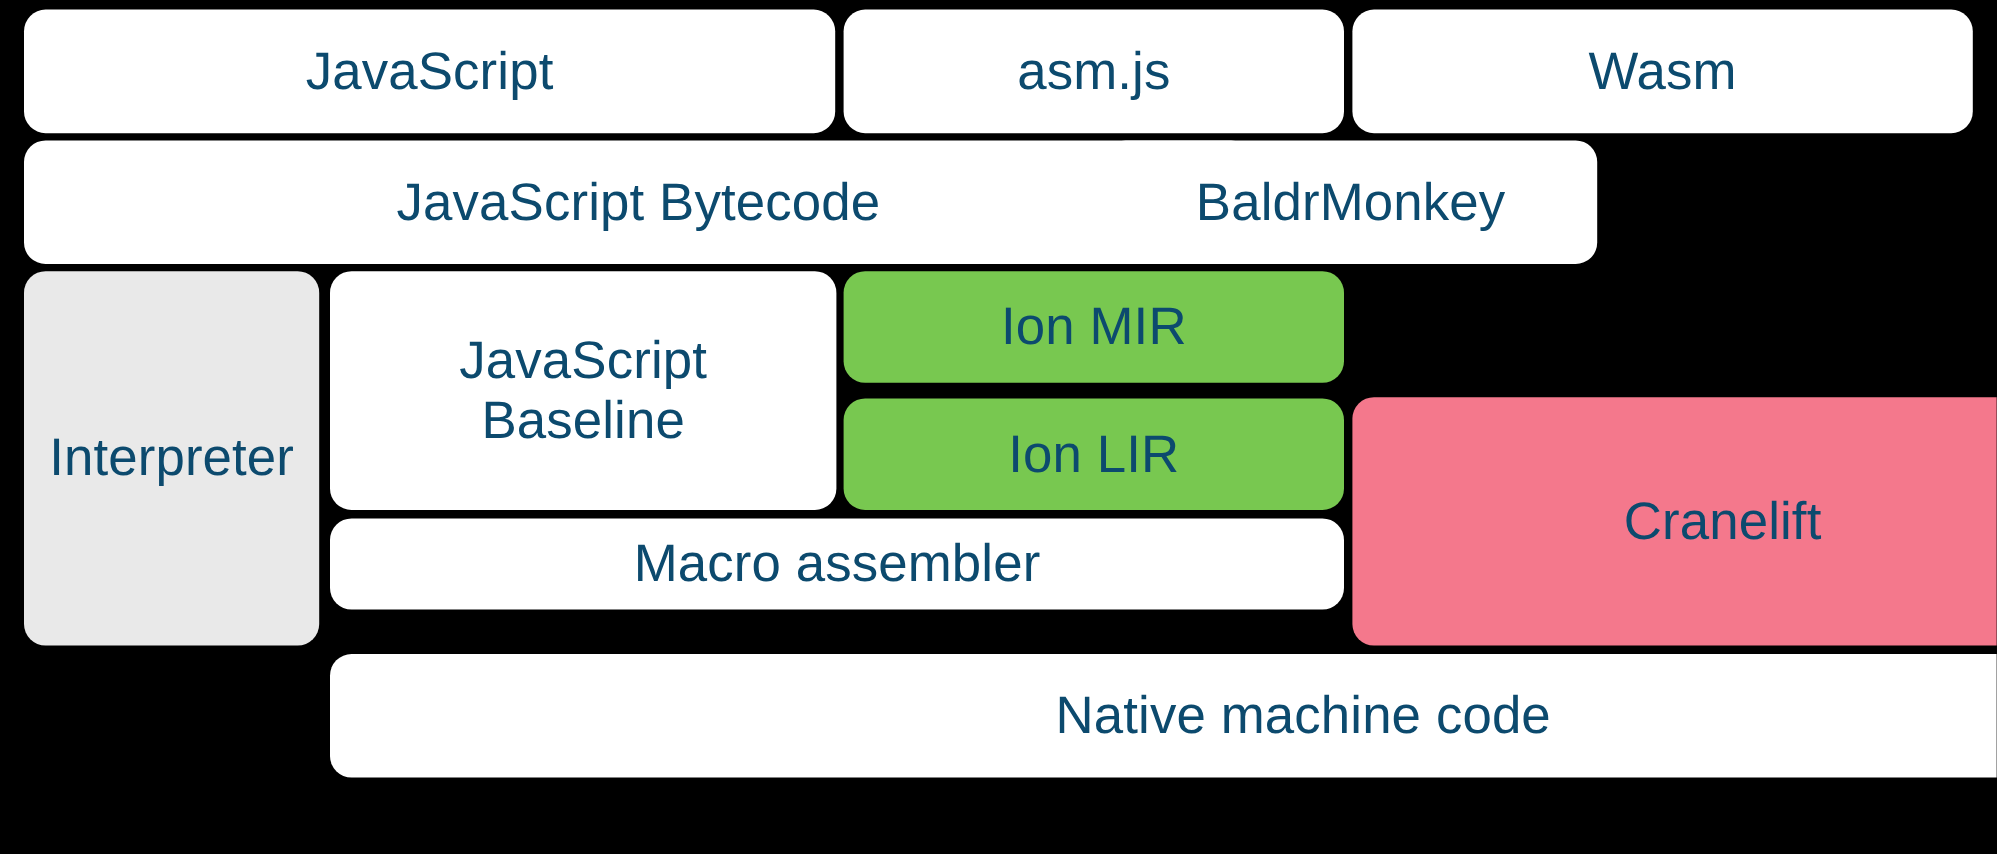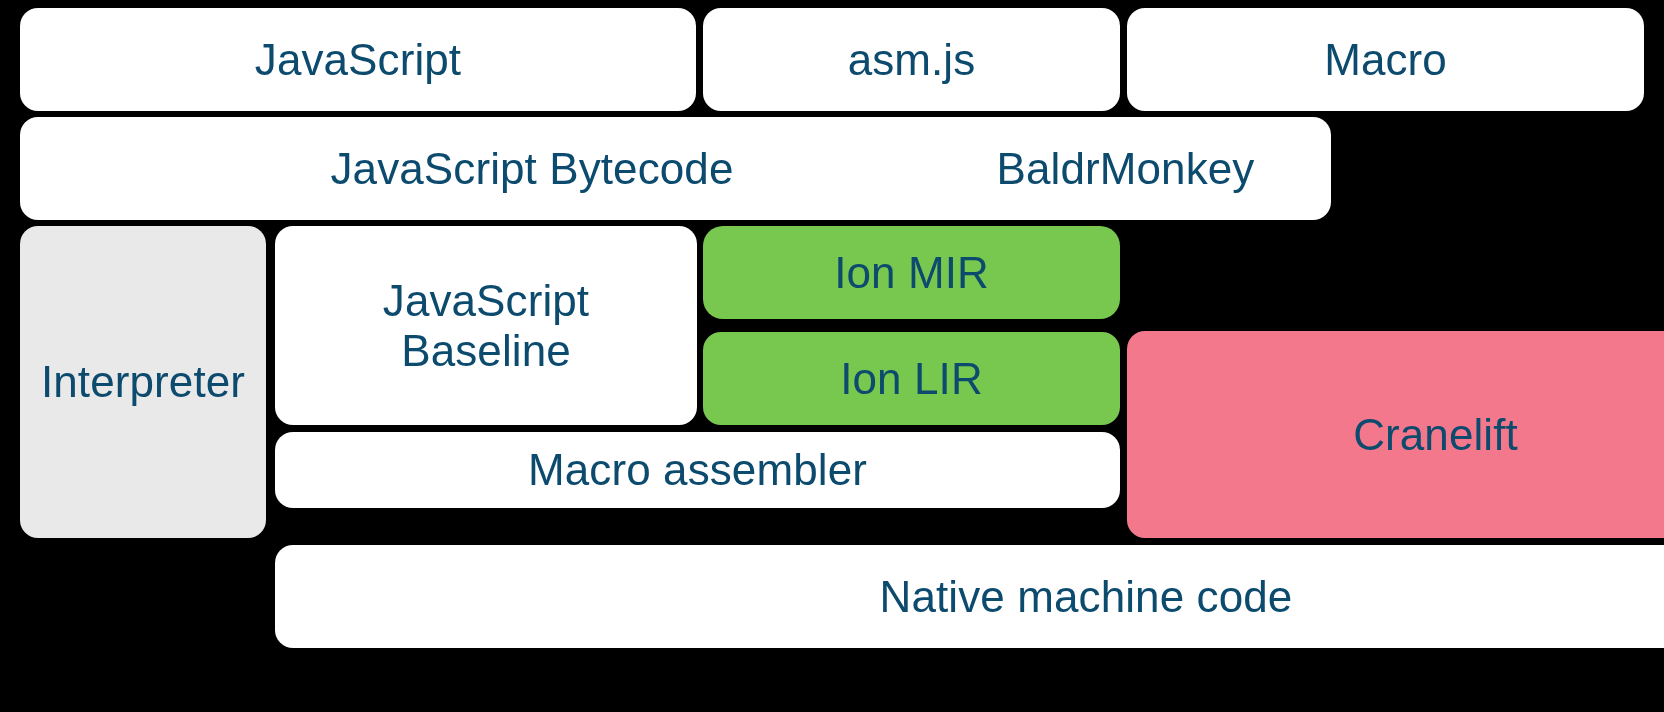--- a/index.html
+++ b/index.html
@@ -50,41 +50,41 @@
 
   <div class="node white" style="left:20px; top:8px; width:676px; height:103px;">
     <span class="label">JavaScript</span>
   </div>
 
   <div class="node white" style="left:703px; top:8px; width:417px; height:103px;">
     <span class="label">asm.js</span>
   </div>
 
   <div class="node white" style="left:1127px; top:8px; width:517px; height:103px;">
-    <span class="label">Macro</span>
+    <span class="label">Wasm</span>
   </div>
 
   <div class="node white" style="left:20px; top:117px; width:1024px; height:103px;">
     <span class="label">JavaScript Bytecode</span>
   </div>
 
   <div class="node white" style="left:920px; top:117px; width:411px; height:103px;">
     <span class="label">BaldrMonkey</span>
   </div>
 
   <div class="node grey" style="left:20px; top:226px; width:246px; height:312px;">
     <span class="label">Interpreter</span>
   </div>
 
   <div class="node white" style="left:275px; top:226px; width:422px; height:199px;">
     <span class="label">JavaScript
 Baseline</span>
   </div>
 
-  <div class="node green" style="left:703px; top:226px; width:417px; height:93px;border-radius:20px;">
+  <div class="node green" style="left:703px; top:226px; width:417px; height:93px;">
     <span class="label">Ion MIR</span>
   </div>
 
   <div class="node green" style="left:703px; top:332px; width:417px; height:93px;">
     <span class="label">Ion LIR</span>
   </div>
 
   <div class="node pink" style="left:1127px; top:331px; width:617px; height:207px;">
     <span class="label">Cranelift</span>
   </div>

